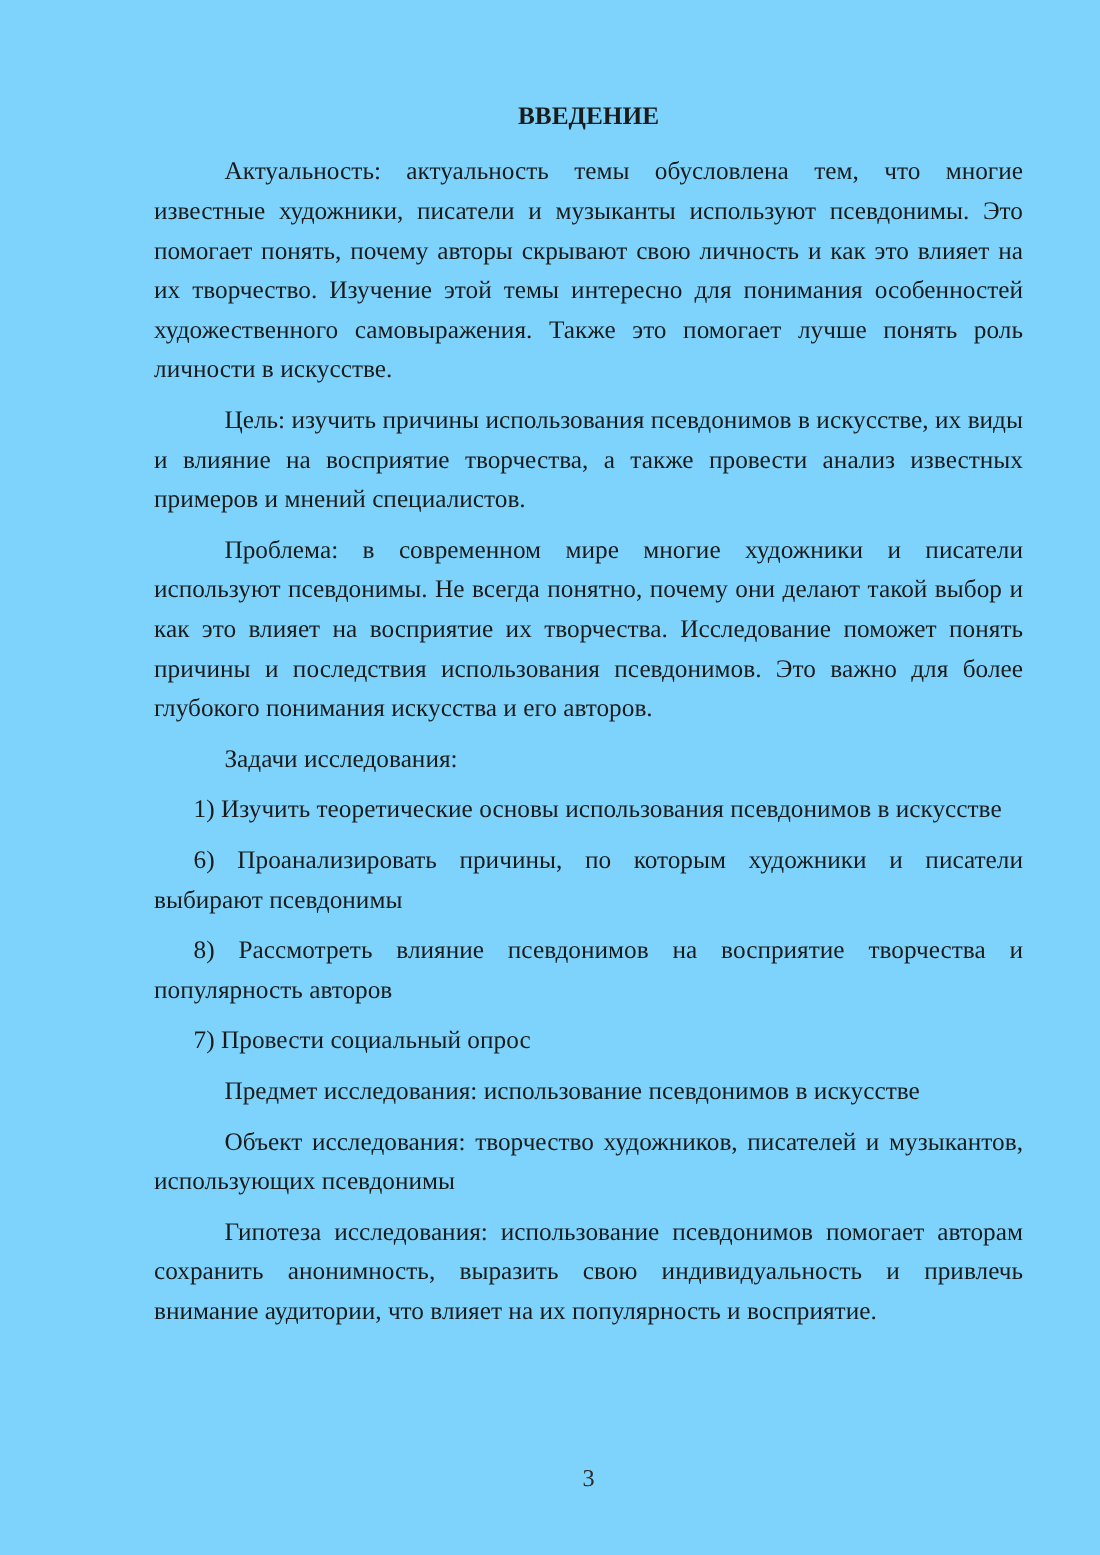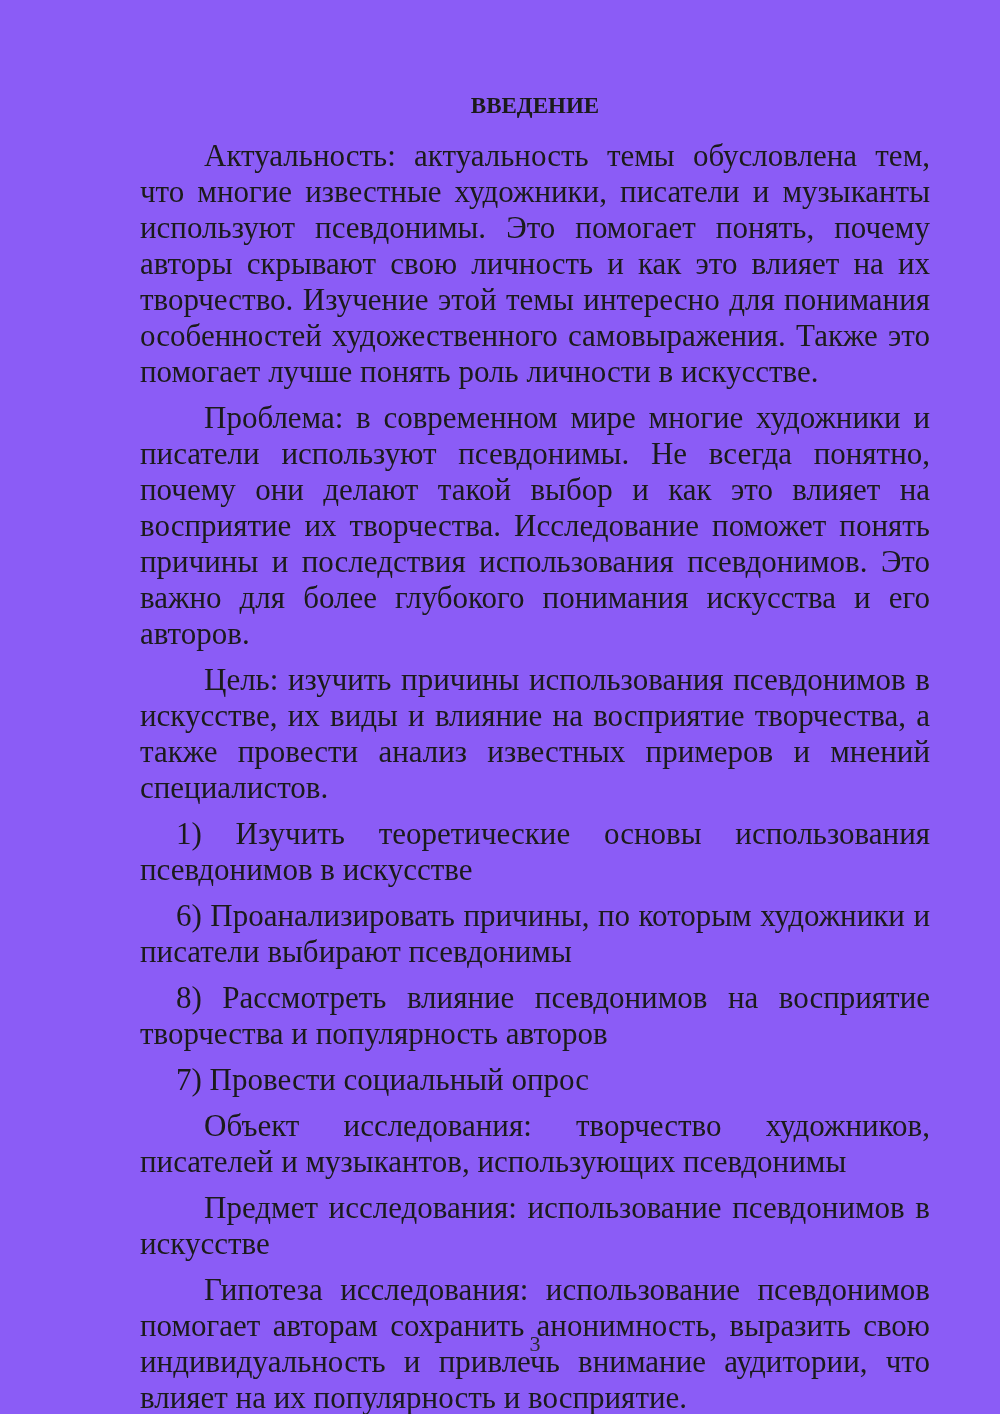--- a/index.html
+++ b/index.html
@@ -4,40 +4,40 @@
 <style>
   html, body {
     margin: 0;
     padding: 0;
     background: #ffffff;
   }
   .page {
     position: relative;
     width: 1000px;
     height: 1414px;
-    background: #8b5cf6;
+    background: #7dd3fc;
     font-family: "Liberation Serif", "DejaVu Serif", serif;
     color: #1b1b1b;
     overflow: hidden;
   }
   .content {
     position: absolute;
     left: 140px;
     top: 88px;
     width: 790px;
   }
   .doc-title {
     font-size: 23px;
     line-height: 36px;
     font-weight: bold;
     text-align: center;
     margin: 0 0 14px 0;
   }
   .content p {
-    font-size: 31px;
+    font-size: 23px;
     line-height: 36px;
     text-align: justify;
     margin: 10px 0 0 0;
   }
   .content p.indent {
     text-indent: 64px;
   }
   .content p.list {
     text-indent: 36px;
   }
@@ -52,24 +52,25 @@
     color: #2a2a2a;
   }
 </style>
 </head>
 <body>
 
 <div class="page">
   <div class="content">
     <h1 class="doc-title">ВВЕДЕНИЕ</h1>
     <p class="indent">Актуальность: актуальность темы обусловлена тем, что многие известные художники, писатели и музыканты используют псевдонимы. Это помогает понять, почему авторы скрывают свою личность и как это влияет на их творчество. Изучение этой темы интересно для понимания особенностей художественного самовыражения. Также это помогает лучше понять роль личности в искусстве.</p>
+    <p class="indent">Цель: изучить причины использования псевдонимов в искусстве, их виды и влияние на восприятие творчества, а также провести анализ известных примеров и мнений специалистов.</p>
     <p class="indent">Проблема: в современном мире многие художники и писатели используют псевдонимы. Не всегда понятно, почему они делают такой выбор и как это влияет на восприятие их творчества. Исследование поможет понять причины и последствия использования псевдонимов. Это важно для более глубокого понимания искусства и его авторов.</p>
-    <p class="indent">Цель: изучить причины использования псевдонимов в искусстве, их виды и влияние на восприятие творчества, а также провести анализ известных примеров и мнений специалистов.</p>
+    <p class="indent">Задачи исследования:</p>
     <p class="list">1) Изучить теоретические основы использования псевдонимов в искусстве</p>
     <p class="list">6) Проанализировать причины, по которым художники и писатели выбирают псевдонимы</p>
     <p class="list">8) Рассмотреть влияние псевдонимов на восприятие творчества и популярность авторов</p>
     <p class="list">7) Провести социальный опрос</p>
+    <p class="indent">Предмет исследования: использование псевдонимов в искусстве</p>
     <p class="indent">Объект исследования: творчество художников, писателей и музыкантов, использующих псевдонимы</p>
-    <p class="indent">Предмет исследования: использование псевдонимов в искусстве</p>
     <p class="indent">Гипотеза исследования: использование псевдонимов помогает авторам сохранить анонимность, выразить свою индивидуальность и привлечь внимание аудитории, что влияет на их популярность и восприятие.</p>
   </div>
   <div class="page-number">3</div>
 </div>
 
 </body></html>

